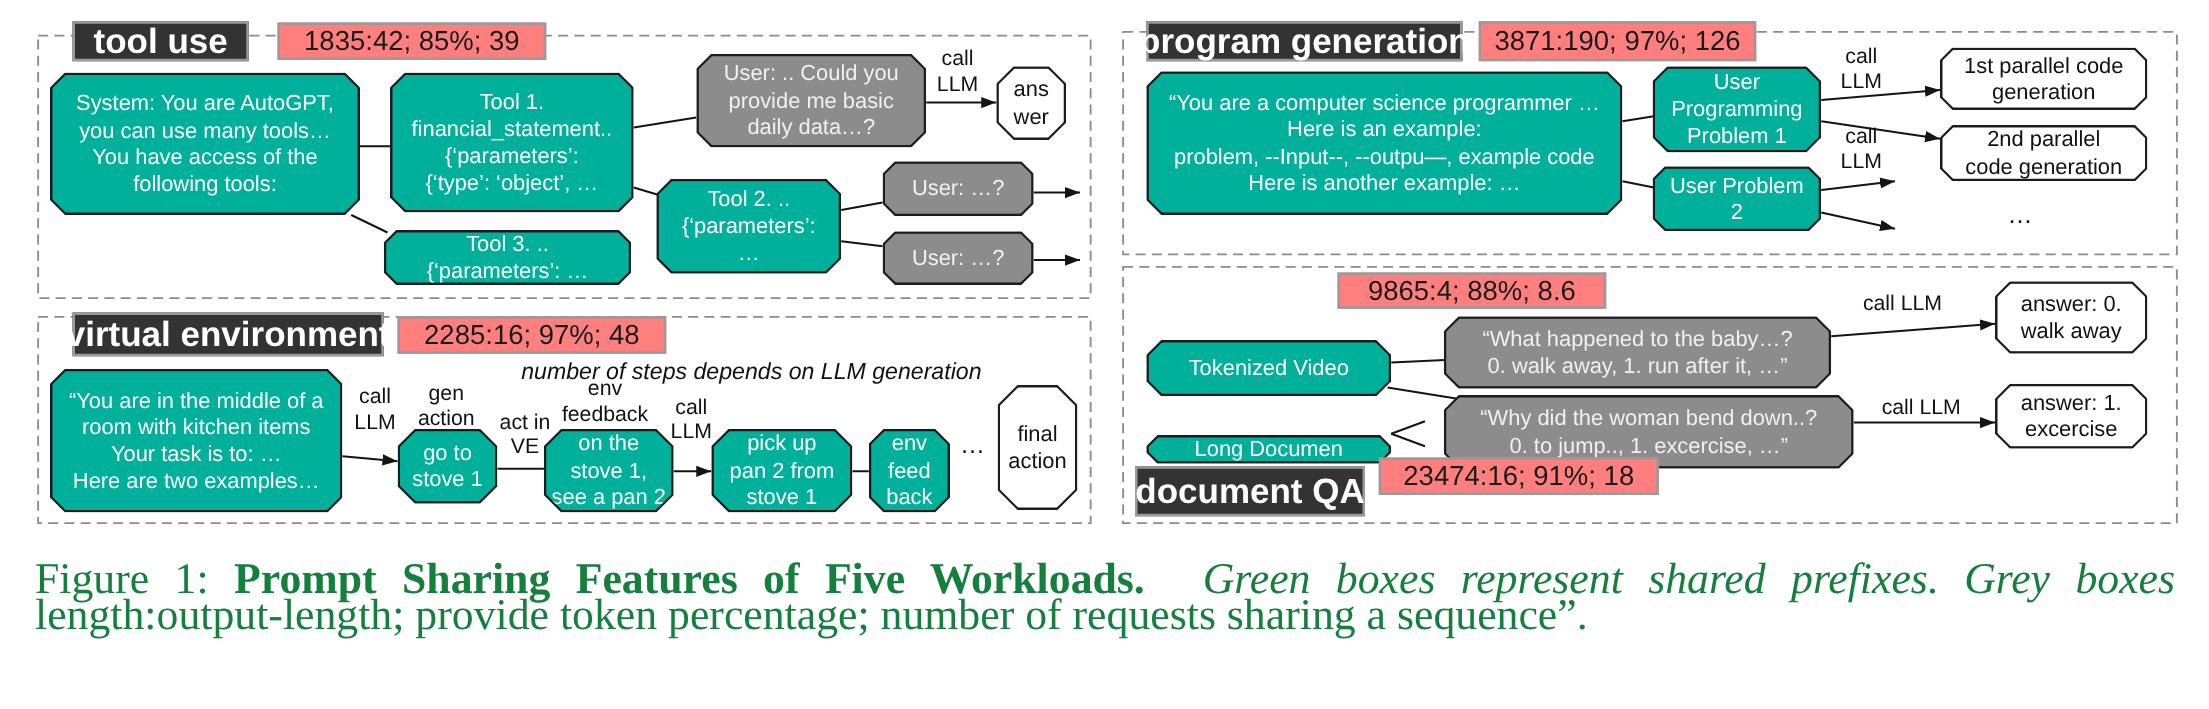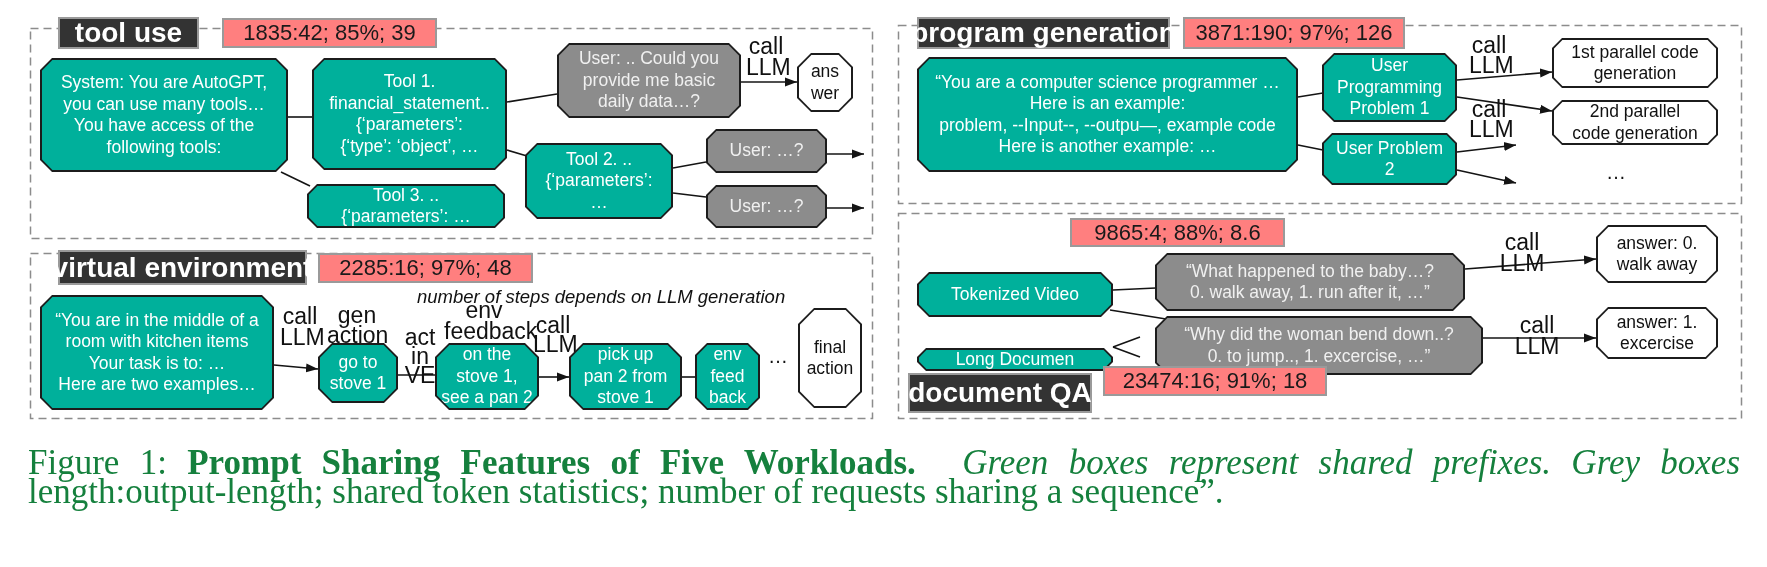--- a/index.html
+++ b/index.html
@@ -25,21 +25,21 @@
     .white { --fill: var(--white, #ffffff); }
     .white .in { color:#111111; }
     .c9 { --c:9px; } .c10 { --c:10px; } .c14 { --c:14px; } .c16 { --c:16px; }
 
     .wl-label { position:absolute; box-sizing:border-box; background:var(--dark, #333333);
       border:2px solid #9a9a9a; color:#ffffff; font-weight:bold; font-size:28px;
       display:flex; align-items:center; justify-content:center; white-space:nowrap; }
     .stats { position:absolute; box-sizing:border-box; background:var(--red, #FF7F7F);
       border:2px solid #9a9a9a; color:#1a1a1a; font-size:22px;
       display:flex; align-items:center; justify-content:center; white-space:nowrap; }
-    .elabel { position:absolute; text-align:center; white-space:pre-line; font-size:23px;
+    .elabel { position:absolute; text-align:center; white-space:pre-line; font-size:17px;
       line-height:21px; color:#111; }
     .note { position:absolute; font-style:italic; font-size:18.5px; line-height:22px; white-space:nowrap; color:#111; }
 
     #caption { position:absolute; left:28px; top:448px; width:1712px;
       font-family:"Liberation Serif", serif; font-size:35px; line-height:29px; color:#15803d; }
     .cap-line { display:block; }
     .just { text-align:justify; text-align-last:justify; }
     .cap-line i, .cap-line .it { font-style:italic; }
     .cap-title { font-weight:bold; }
     .gap { display:inline-block; width:26px; }
@@ -235,15 +235,15 @@
   <div class="oct white" style="left:1596px;top:307px;width:122px;height:52px">
     <div class="in">answer: 1.
 excercise</div>
     </div>
 
   <div class="wl-label" style="left:908px;top:373px;width:184px;height:40px">document QA</div>
   <div class="stats" style="left:1103px;top:366px;width:224px;height:30px">23474:16; 91%; 18</div>
 
   <div id="caption">
     <div class="cap-line just"><span>Figure 1:</span> <span class="cap-title">Prompt Sharing Features of Five Workloads.</span><span class="gap"></span> <span class="it">Green boxes represent shared prefixes. Grey boxes</span></div>
-    <div class="cap-line it">length:output-length; shared token statistics; number of requests sharing a sequence”.</div>
+    <div class="cap-line it">length:output-length; provide token percentage; number of requests sharing a sequence”.</div>
   </div>
 </div>
 
 </body></html>

